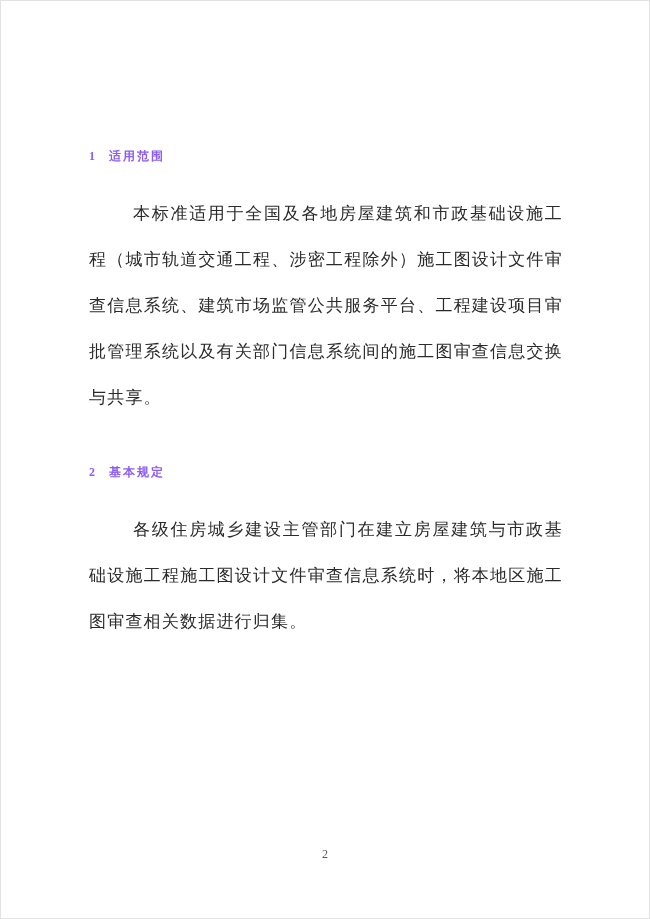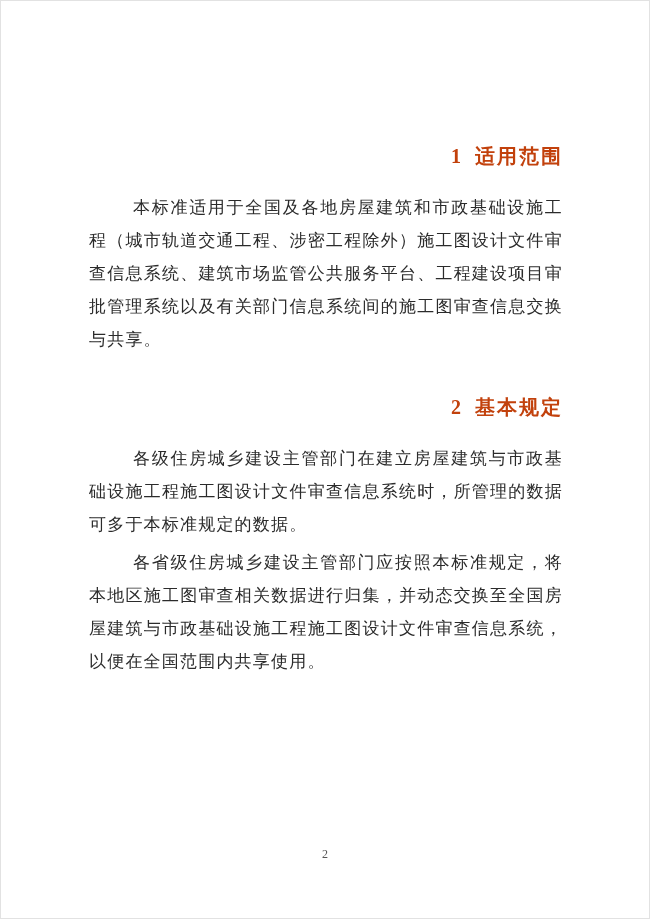--- a/index.html
+++ b/index.html
@@ -20,40 +20,40 @@
     color: #2b2b2b;
   }
   .content {
     position: absolute;
     top: 139px;
     left: 88px;
     width: 474px;
   }
   .sec-heading {
     margin: 0 0 18px 0;
-    text-align: right;
-    font-size: 20px;
+    text-align: left;
+    font-size: 12px;
     font-weight: bold;
     line-height: 33px;
     letter-spacing: 2px;
-    color: #c2410c;
+    color: #8b5cf6;
   }
   .sec-heading .sec-num {
     display: inline-block;
     margin-right: 14px;
     letter-spacing: 0;
   }
   .sec-heading + .sec-heading,
   .section + .section .sec-heading {
     margin-top: 35px;
   }
   .body-par {
     margin: 0 0 5px 0;
     font-size: 17px;
-    line-height: 33px;
+    line-height: 46px;
     letter-spacing: 1.2px;
     text-align: justify;
     text-justify: inter-character;
     text-indent: 44px;
     word-break: break-all;
   }
   .page-footer {
     position: absolute;
     top: 845px;
     left: 0;
@@ -71,20 +71,19 @@
 <div class="page">
   <div class="content">
 
     <div class="section">
       <h2 class="sec-heading"><span class="sec-num">1</span><span>适用范围</span></h2>
       <p class="body-par">本标准适用于全国及各地房屋建筑和市政基础设施工程（城市轨道交通工程、涉密工程除外）施工图设计文件审查信息系统、建筑市场监管公共服务平台、工程建设项目审批管理系统以及有关部门信息系统间的施工图审查信息交换与共享。</p>
     </div>
 
     <div class="section">
       <h2 class="sec-heading"><span class="sec-num">2</span><span>基本规定</span></h2>
-      <p class="body-par">各级住房城乡建设主管部门在建立房屋建筑与市政基础设施工程施工图设计文件审查信息系统时，所管理的数据可多于本标准规定的数据。</p>
-      <p class="body-par">各省级住房城乡建设主管部门应按照本标准规定，将本地区施工图审查相关数据进行归集，并动态交换至全国房屋建筑与市政基础设施工程施工图设计文件审查信息系统，以便在全国范围内共享使用。</p>
+      <p class="body-par">各级住房城乡建设主管部门在建立房屋建筑与市政基础设施工程施工图设计文件审查信息系统时，将本地区施工图审查相关数据进行归集。</p>
     </div>
 
   </div>
 
   <div class="page-footer">2</div>
 </div>
 
 </body></html>

